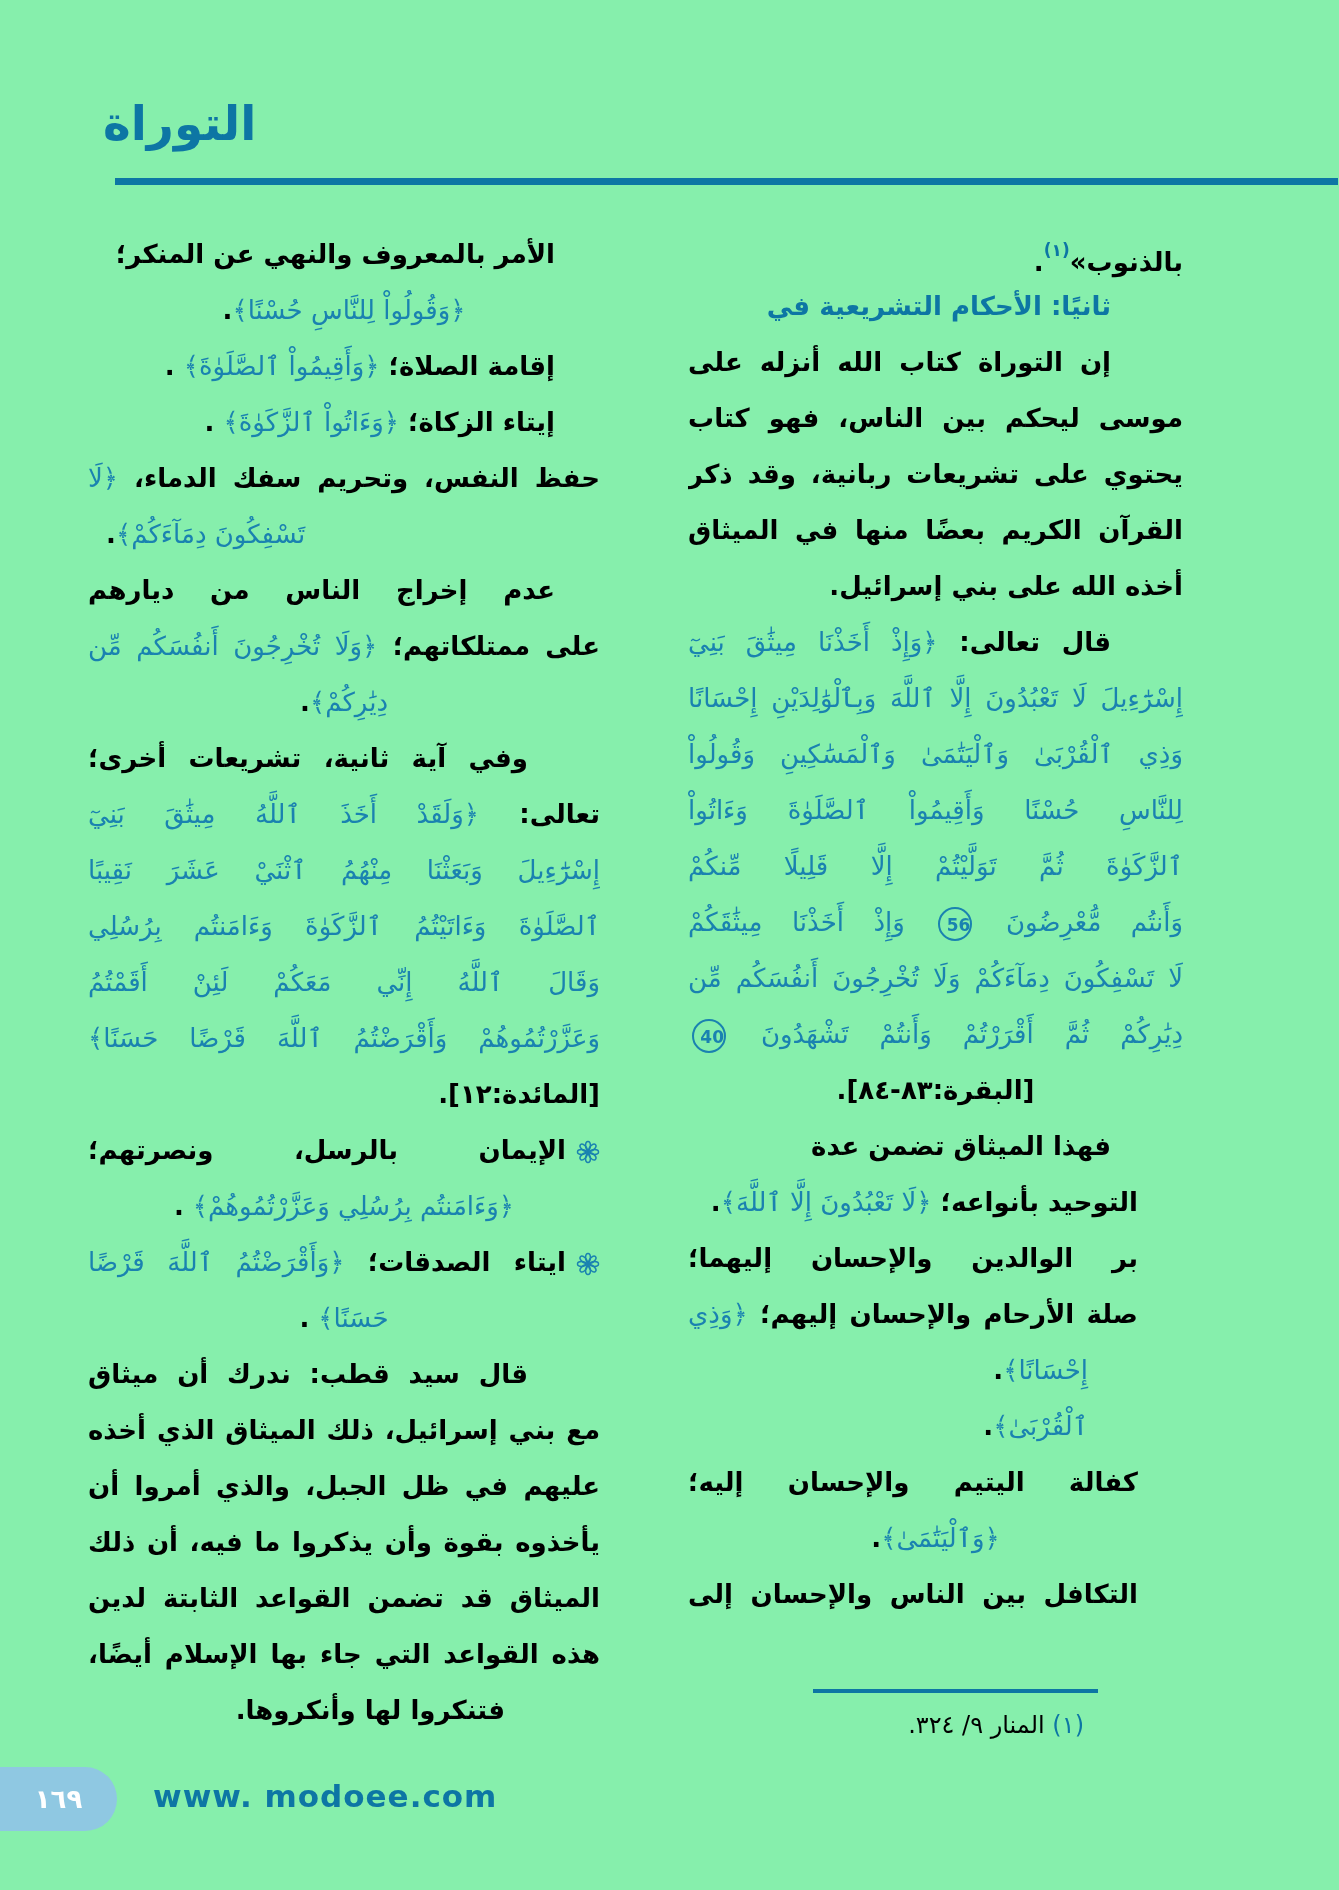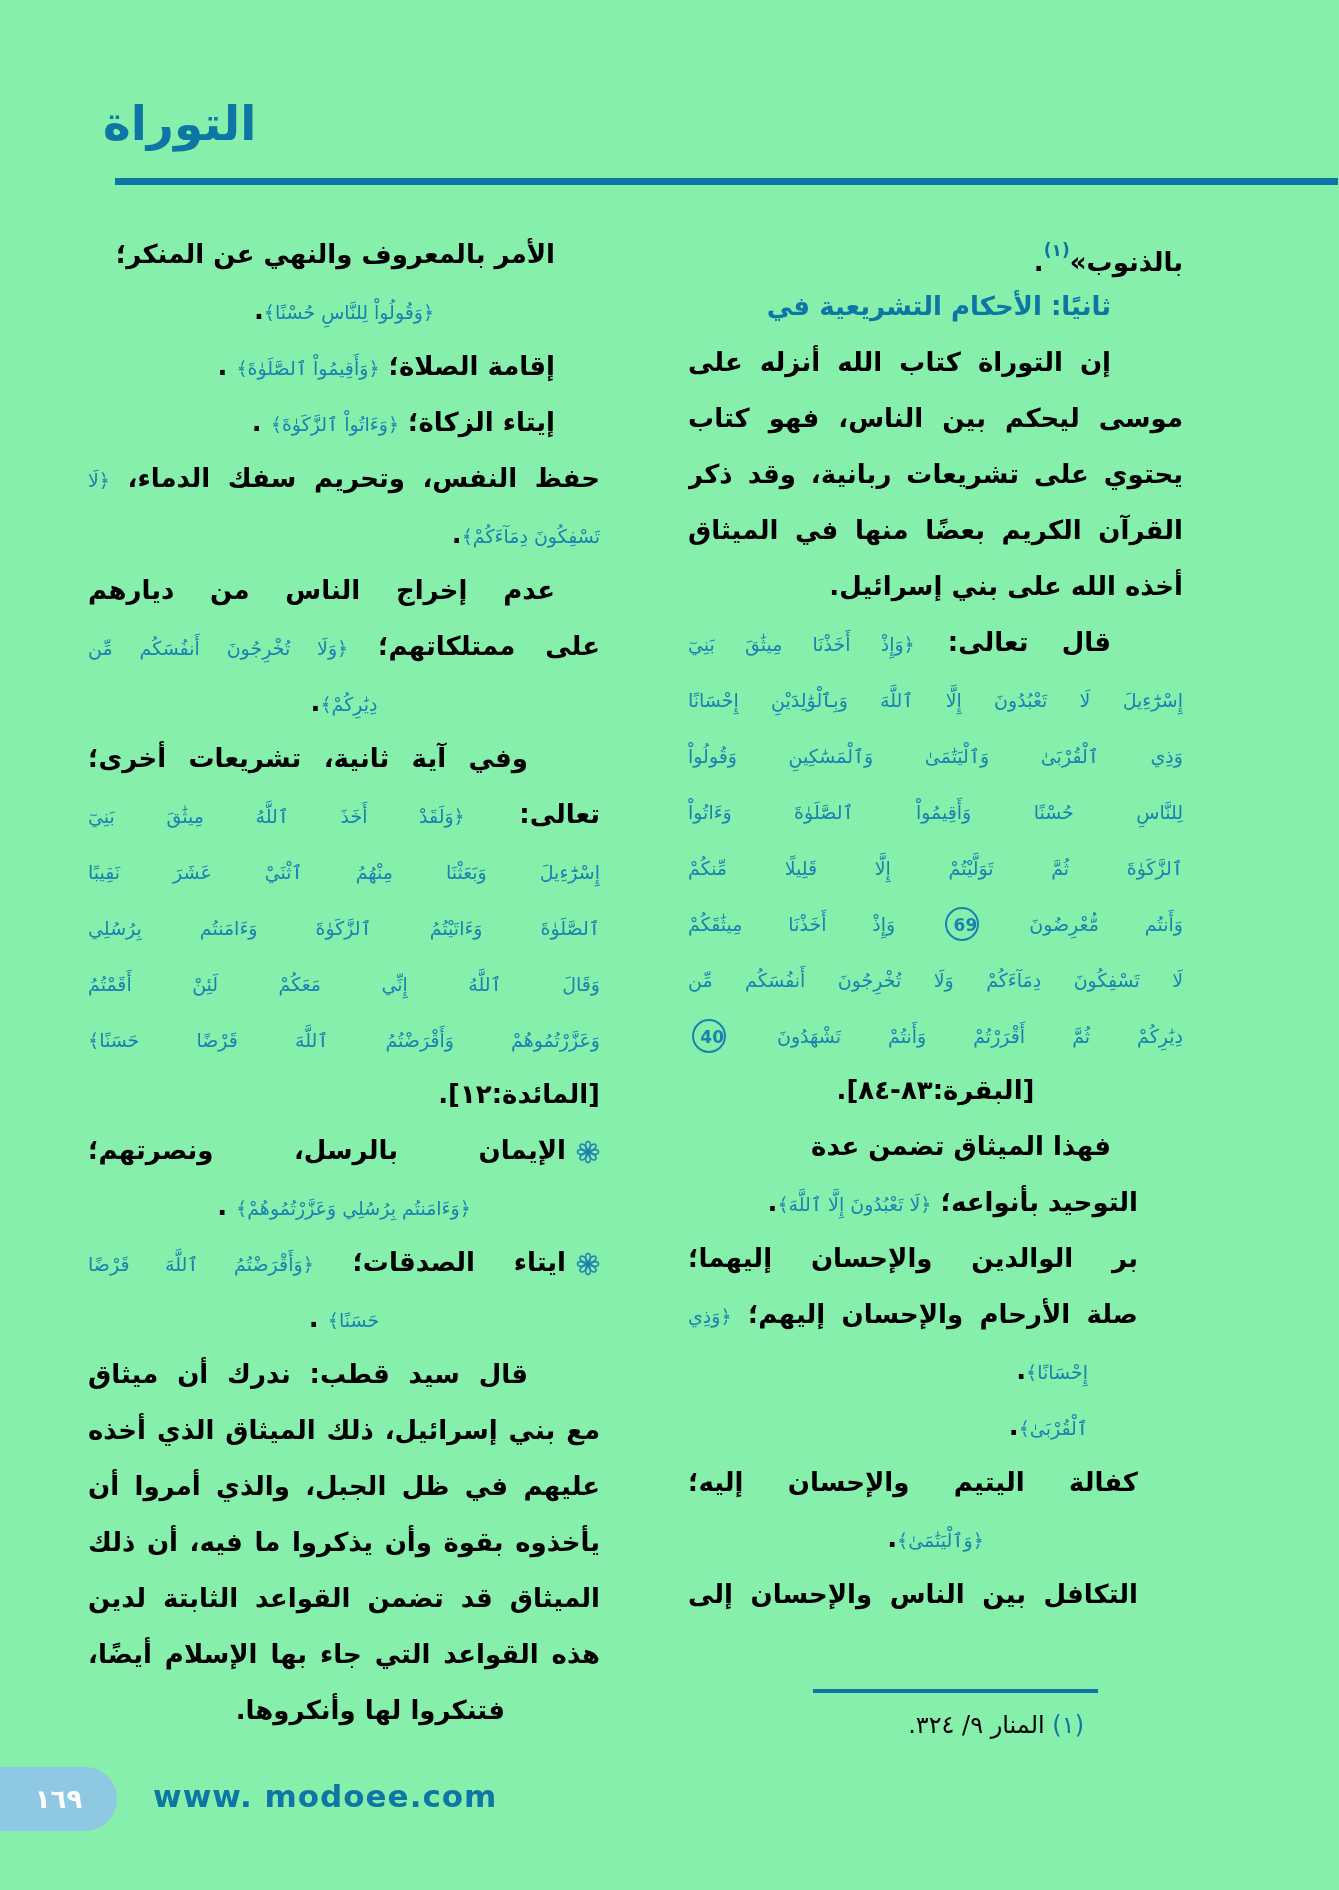--- a/index.html
+++ b/index.html
@@ -24,26 +24,26 @@
   .line{height:56px;line-height:56px;overflow:hidden;font-size:26px;color:var(--ink);}
   
   .jf {text-align:justify;text-align-last:justify;}
   .j72{text-align:justify;text-align-last:justify;padding-right:72px;}
   .j45{text-align:justify;text-align-last:justify;padding-right:45px;}
   .r0 {text-align:right;}
   .r45{text-align:right;padding-right:45px;}
   .r72{text-align:right;padding-right:72px;}
   .r95{text-align:right;padding-right:95px;}
   .ct {text-align:center;}
-  .lf {text-align:right;padding-left:18px;}
+  .lf {text-align:left;padding-left:18px;}
 
   
   .seg-b{color:var(--ink);font-weight:bold;}
   .seg-h{color:var(--accent);font-weight:bold;}
-  .seg-q{color:var(--quran);font-weight:normal;font-size:19px;}
+  .seg-q{color:var(--quran);font-weight:normal;font-size:26px;}
   .seg-s{color:var(--accent);font-weight:bold;font-size:17px;vertical-align:15px;}
   .seg-a{display:inline-block;min-width:34px;height:34px;line-height:32px;border:2px solid var(--quran);
          border-radius:50%;text-align:center;font-size:17px;color:var(--quran);font-weight:bold;
          vertical-align:middle;margin:0 4px;box-sizing:border-box;}
   .seg-f{display:inline-block;vertical-align:middle;margin-left:10px;line-height:0;}
 
   
   .footnote-rule{position:absolute;left:813px;top:1689px;width:285px;height:4px;background:var(--accent);}
   .footnote-line{position:absolute;left:688px;top:1701px;width:396px;height:48px;line-height:48px;
                  text-align:right;font-size:24px;direction:rtl;}
@@ -71,21 +71,21 @@
       <div class="line j72"><span class="seg-b">إن التوراة كتاب الله أنزله على نبيه</span></div>
       <div class="line jf"><span class="seg-b">موسى ليحكم بين الناس، فهو كتاب إلهي</span></div>
       <div class="line jf"><span class="seg-b">يحتوي على تشريعات ربانية، وقد ذكر لنا</span></div>
       <div class="line jf"><span class="seg-b">القرآن الكريم بعضًا منها في الميثاق الذي</span></div>
       <div class="line r0"><span class="seg-b">أخذه الله على بني إسرائيل.</span></div>
       <div class="line j72"><span class="seg-b">قال تعالى: </span><span class="seg-q">﴿وَإِذْ أَخَذْنَا مِيثَٰقَ بَنِيٓ</span></div>
       <div class="line jf"><span class="seg-q">إِسْرَٰٓءِيلَ لَا تَعْبُدُونَ إِلَّا ٱللَّهَ وَبِٱلْوَٰلِدَيْنِ إِحْسَانًا</span></div>
       <div class="line jf"><span class="seg-q">وَذِي ٱلْقُرْبَىٰ وَٱلْيَتَٰمَىٰ وَٱلْمَسَٰكِينِ وَقُولُواْ</span></div>
       <div class="line jf"><span class="seg-q">لِلنَّاسِ حُسْنًا وَأَقِيمُواْ ٱلصَّلَوٰةَ وَءَاتُواْ</span></div>
       <div class="line jf"><span class="seg-q">ٱلزَّكَوٰةَ ثُمَّ تَوَلَّيْتُمْ إِلَّا قَلِيلًا مِّنكُمْ</span></div>
-      <div class="line jf"><span class="seg-q">وَأَنتُم مُّعْرِضُونَ </span><span class="seg-a">69</span><span class="seg-q"> وَإِذْ أَخَذْنَا مِيثَٰقَكُمْ</span></div>
+      <div class="line jf"><span class="seg-q">وَأَنتُم مُّعْرِضُونَ </span><span class="seg-a">56</span><span class="seg-q"> وَإِذْ أَخَذْنَا مِيثَٰقَكُمْ</span></div>
       <div class="line jf"><span class="seg-q">لَا تَسْفِكُونَ دِمَآءَكُمْ وَلَا تُخْرِجُونَ أَنفُسَكُم مِّن</span></div>
       <div class="line jf"><span class="seg-q">دِيَٰرِكُمْ ثُمَّ أَقْرَرْتُمْ وَأَنتُمْ تَشْهَدُونَ </span><span class="seg-a">40</span></div>
       <div class="line ct"><span class="seg-b">[البقرة:٨٣-٨٤].</span></div>
       <div class="line r72"><span class="seg-b">فهذا الميثاق تضمن عدة تشريعات:</span></div>
       <div class="line r45"><span class="seg-b">التوحيد بأنواعه؛ </span><span class="seg-q">﴿لَا تَعْبُدُونَ إِلَّا ٱللَّهَ﴾</span><span class="seg-b">.</span></div>
       <div class="line j45"><span class="seg-b">بر الوالدين والإحسان إليهما؛ </span></div>
       <div class="line j45"><span class="seg-b">صلة الأرحام والإحسان إليهم؛ </span><span class="seg-q">﴿وَذِي</span></div>
       <div class="line r95"><span class="seg-q">إِحْسَانًا﴾</span><span class="seg-b">.</span></div>
       <div class="line r95"><span class="seg-q">ٱلْقُرْبَىٰ﴾</span><span class="seg-b">.</span></div>
       <div class="line j45"><span class="seg-b">كفالة اليتيم والإحسان إليه؛</span></div>

